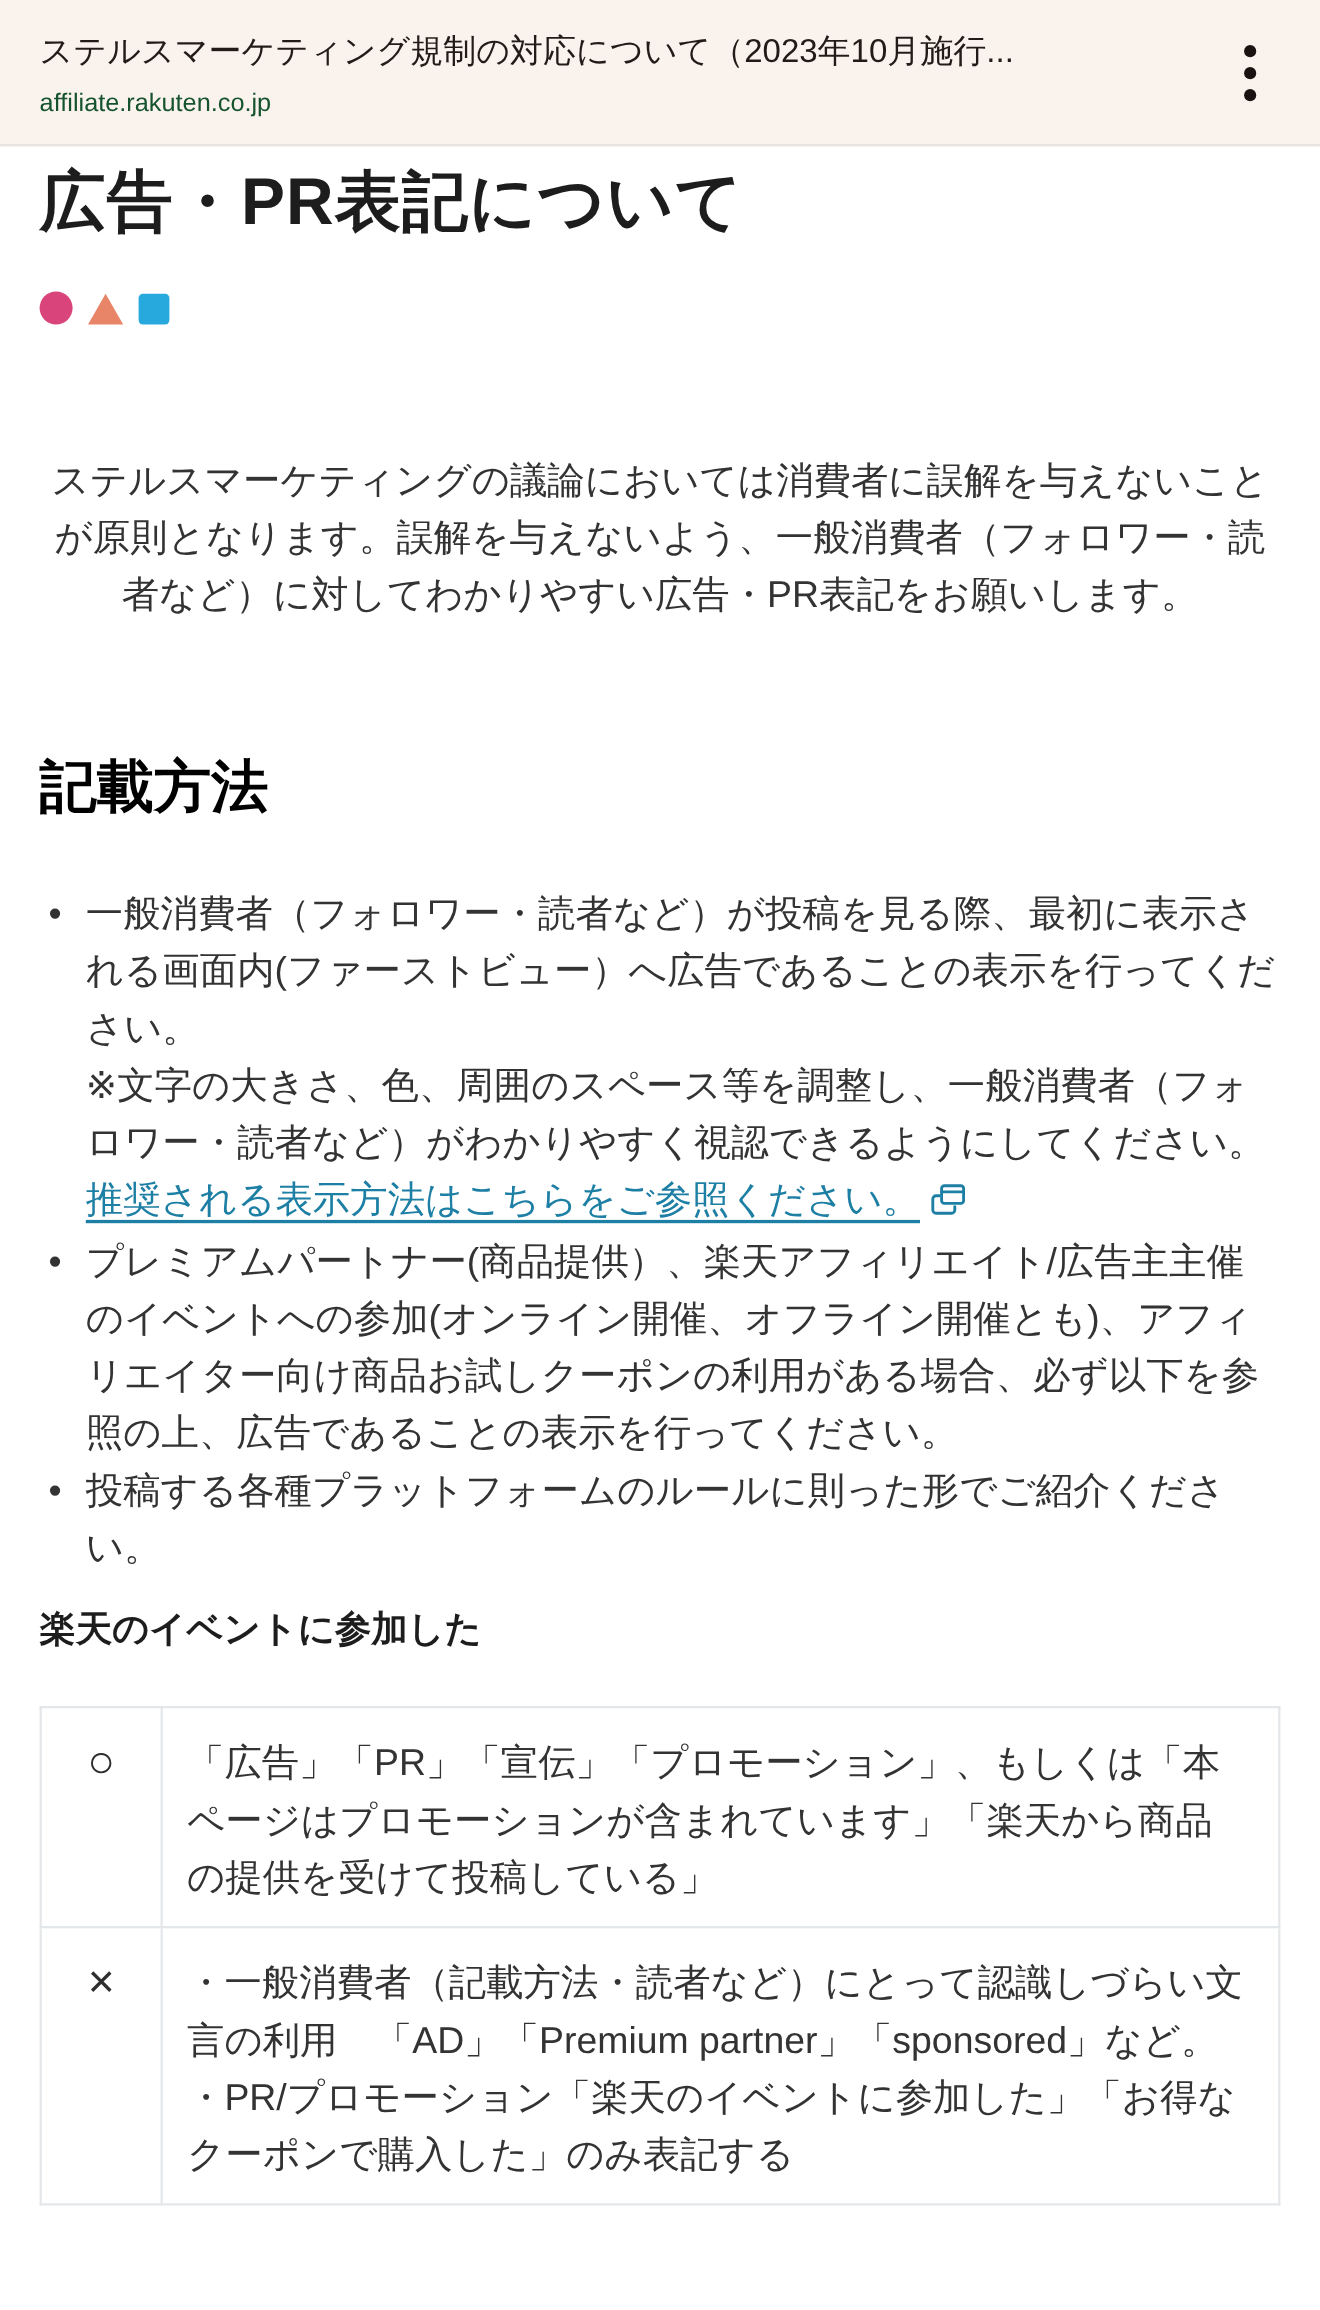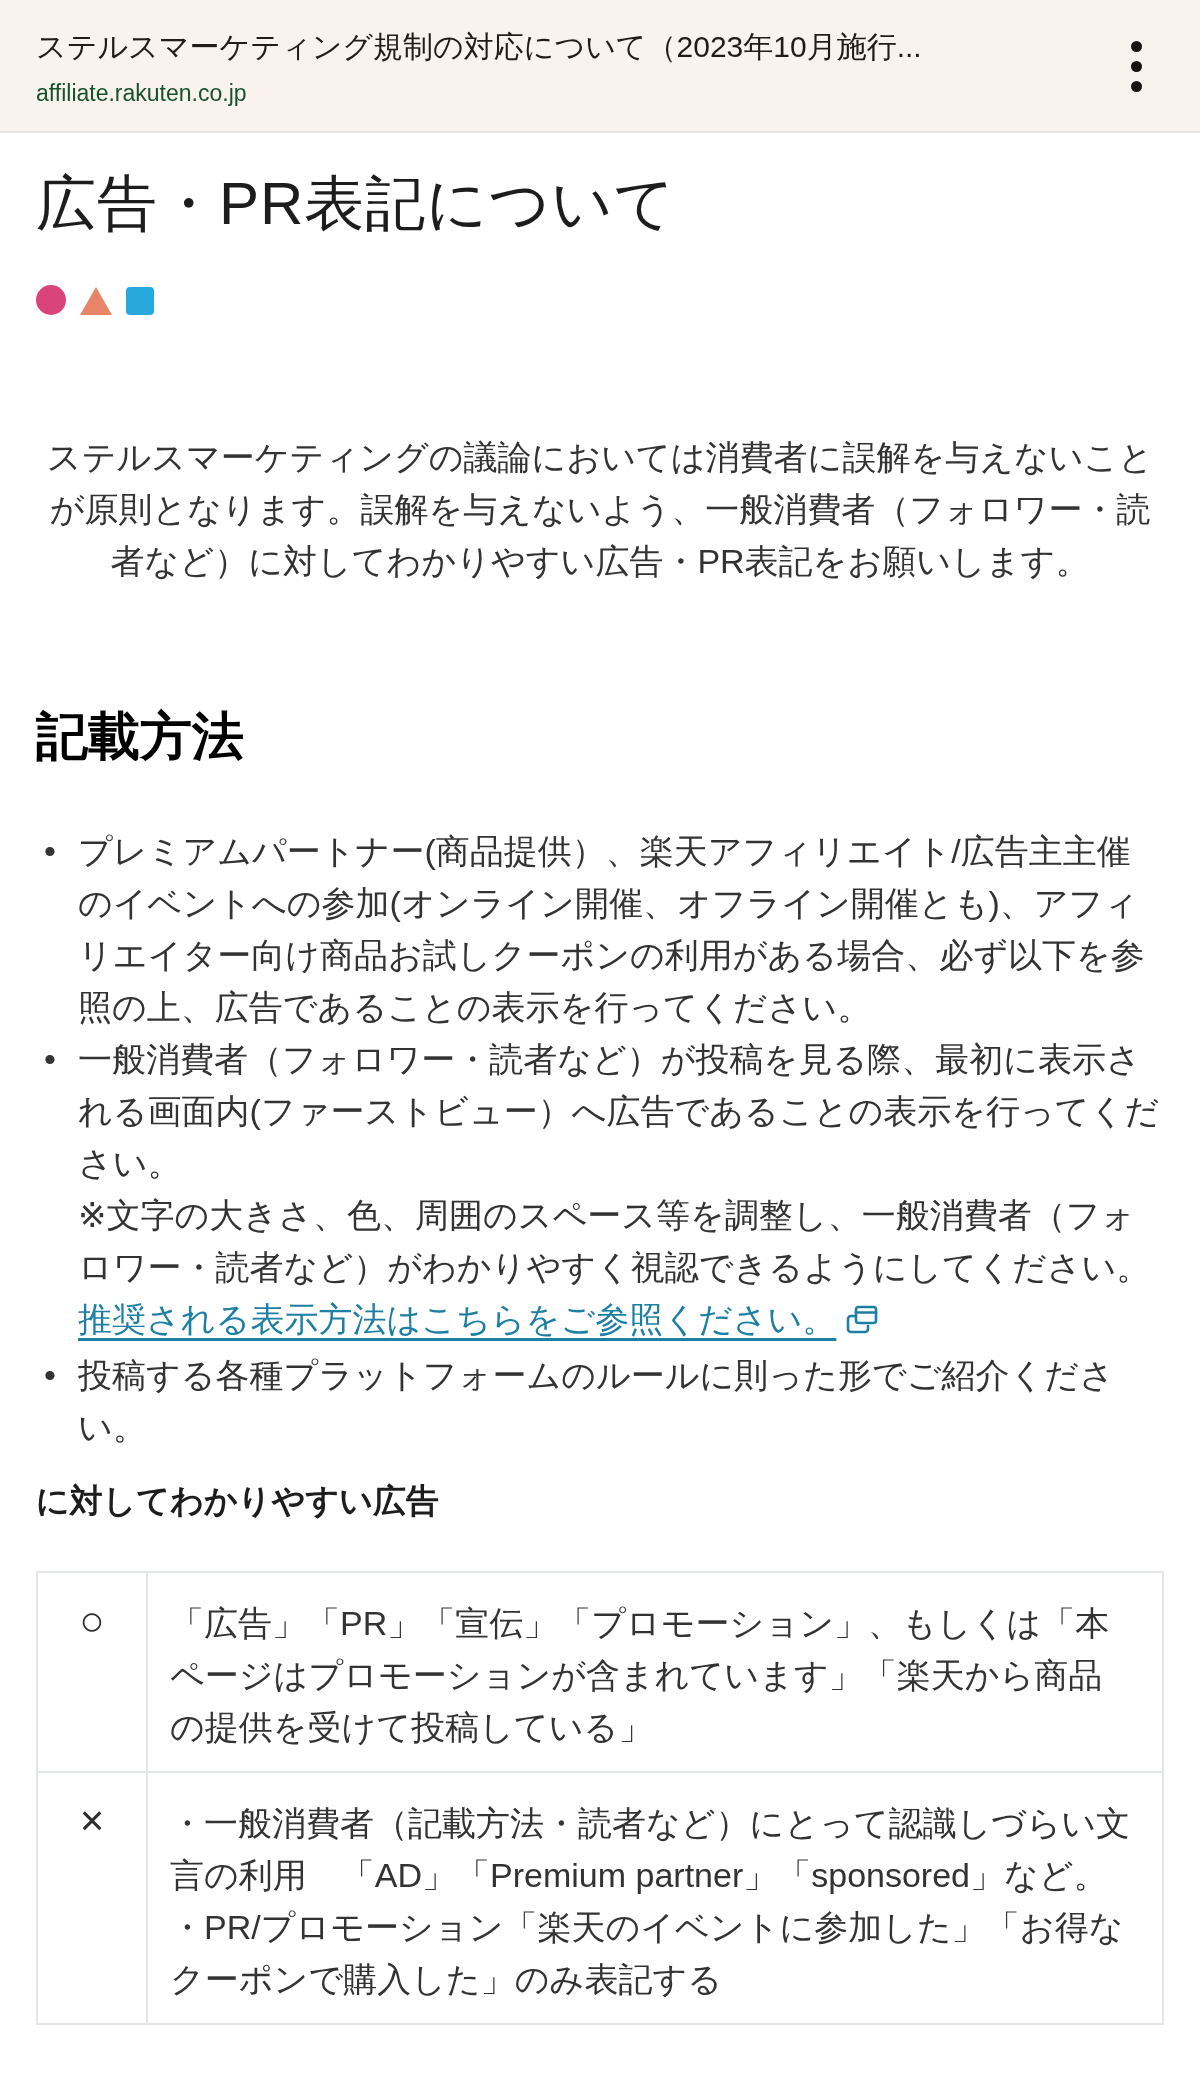--- a/index.html
+++ b/index.html
@@ -48,24 +48,24 @@
   }
   .kebab span {
     width: 11px; height: 11px; border-radius: 50%;
     background: #181310;
   }
 
   
   .doc { padding: 0 36px 40px 36px; }
 
   h1.doc-title {
-    margin: 34px 0 0 0;
+    margin: 14px 0 0 0;
     font-size: 60px;
     line-height: 74px;
-    font-weight: 400;
+    font-weight: 700;
     color: #1d1d1d;
     letter-spacing: 1px;
   }
 
   .shapes { margin-top: 44px; height: 30px; display: flex; align-items: flex-end; }
   .shape-circle {
     width: 30px; height: 30px; border-radius: 50%;
     background: var(--accent-circle, #d9447a);
   }
   .shape-triangle {
@@ -185,42 +185,42 @@
     <div class="shape-circle"></div>
     <div class="shape-triangle"></div>
     <div class="shape-square"></div>
   </div>
 
   <p class="intro">ステルスマーケティングの議論においては消費者に誤解を与えないことが原則となります。誤解を与えないよう、一般消費者（フォロワー・読者など）に対してわかりやすい広告・PR表記をお願いします。</p>
 
   <h2 class="section-heading">記載方法</h2>
 
   <ul class="rules">
-    <li>
-      <span>プレミアムパートナー(商品提供）、楽天アフィリエイト/広告主主催のイベントへの参加(オンライン開催、オフライン開催とも)、アフィリエイター向け商品お試しクーポンの利用がある場合、必ず以下を参照の上、広告であることの表示を行ってください。</span>
-    </li>
     <li>
       <div>一般消費者（フォロワー・読者など）が投稿を見る際、最初に表示される画面内(ファーストビュー）へ広告であることの表示を行ってください。</div>
       <div class="rule-note">※文字の大きさ、色、周囲のスペース等を調整し、一般消費者（フォロワー・読者など）がわかりやすく視認できるようにしてください。</div>
       <div>
         <a class="ref-link"><span>推奨される表示方法はこちらをご参照ください。</span><span class="ext-icon">
           <svg width="32" height="30" viewBox="0 0 32 30" fill="none" stroke="#1d7fa4" stroke-width="2.6" stroke-linecap="round" stroke-linejoin="round">
             <path d="M8 11 H5 a3 3 0 0 0 -3 3 v10 a3 3 0 0 0 3 3 h14 a3 3 0 0 0 3 -3 v-3"></path>
             <rect x="10" y="2" width="20" height="16" rx="2.5"></rect>
             <line x1="10" y1="7.5" x2="30" y2="7.5"></line>
           </svg>
         </span></a>
       </div>
     </li>
     <li>
+      <span>プレミアムパートナー(商品提供）、楽天アフィリエイト/広告主主催のイベントへの参加(オンライン開催、オフライン開催とも)、アフィリエイター向け商品お試しクーポンの利用がある場合、必ず以下を参照の上、広告であることの表示を行ってください。</span>
+    </li>
+    <li>
       <span>投稿する各種プラットフォームのルールに則った形でご紹介ください。</span>
     </li>
   </ul>
 
-  <h3 class="sub-heading">に対してわかりやすい広告</h3>
+  <h3 class="sub-heading">楽天のイベントに参加した</h3>
 
   <table class="permission-table">
     <tbody>
       <tr>
         <td class="symbol-cell">○</td>
         <td class="text-cell">
           <div>「広告」「PR」「宣伝」「プロモーション」、もしくは「本ページはプロモーションが含まれています」「楽天から商品の提供を受けて投稿している」</div>
         </td>
       </tr>
       <tr>

